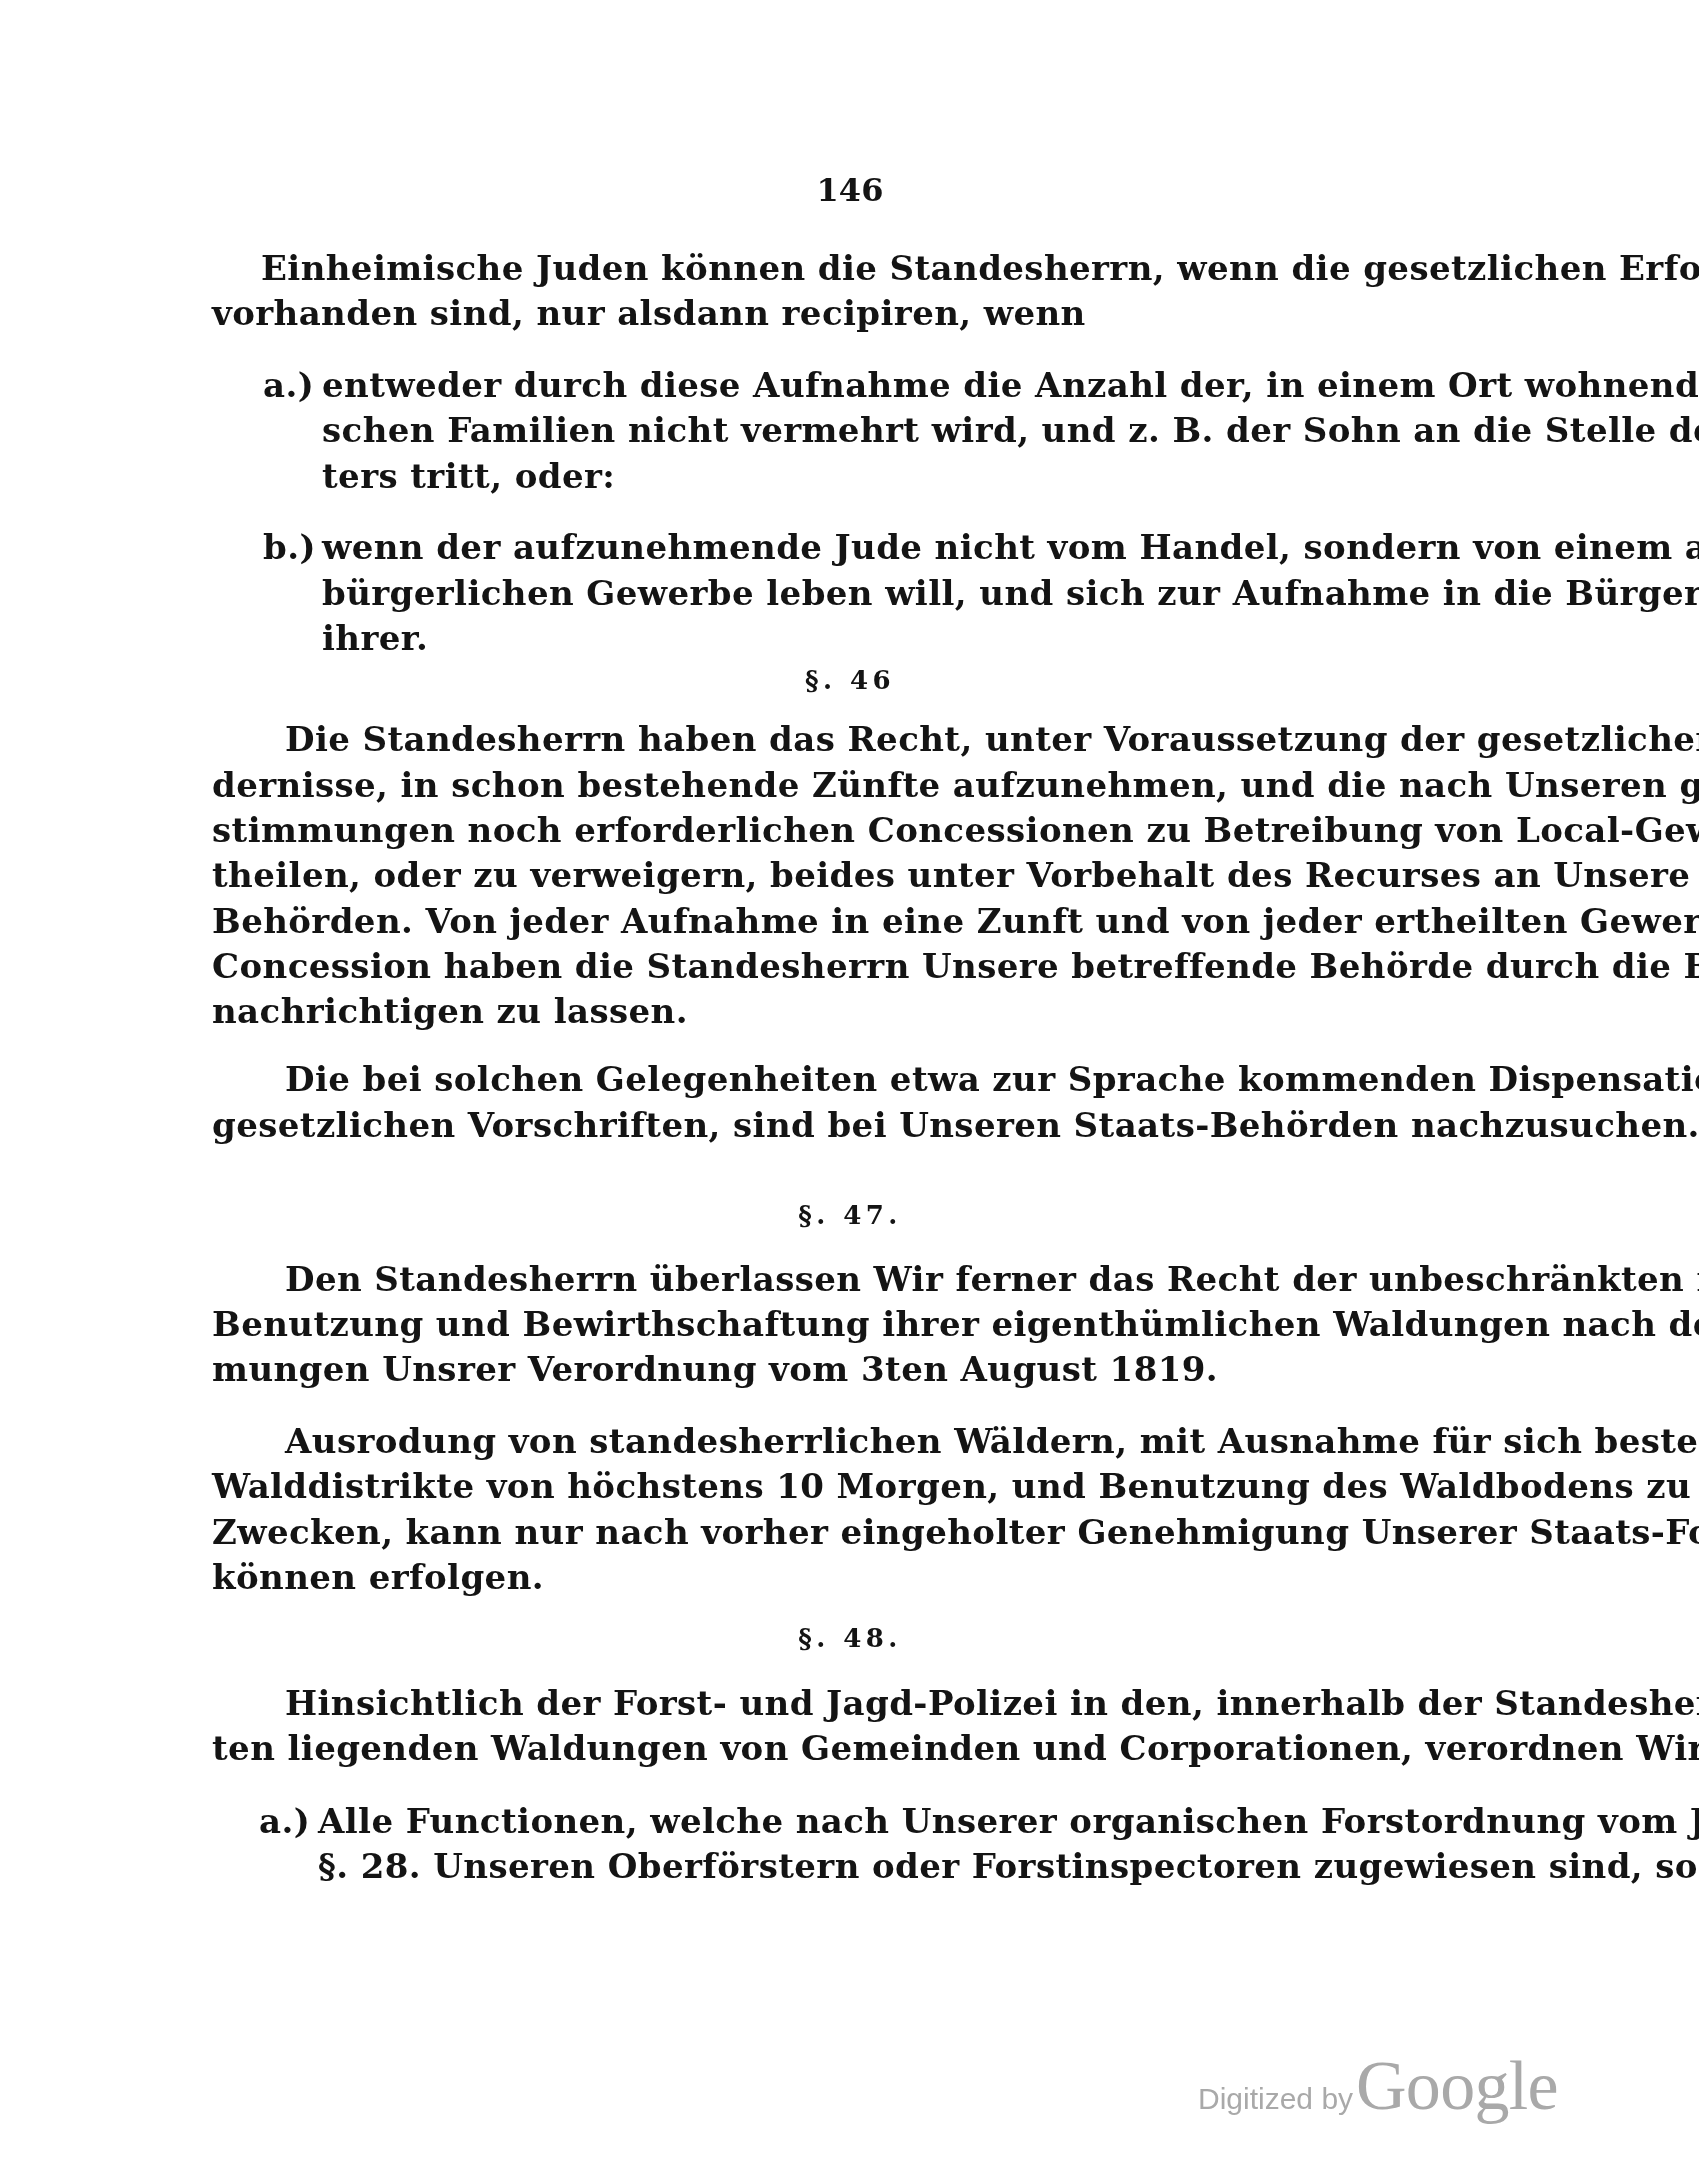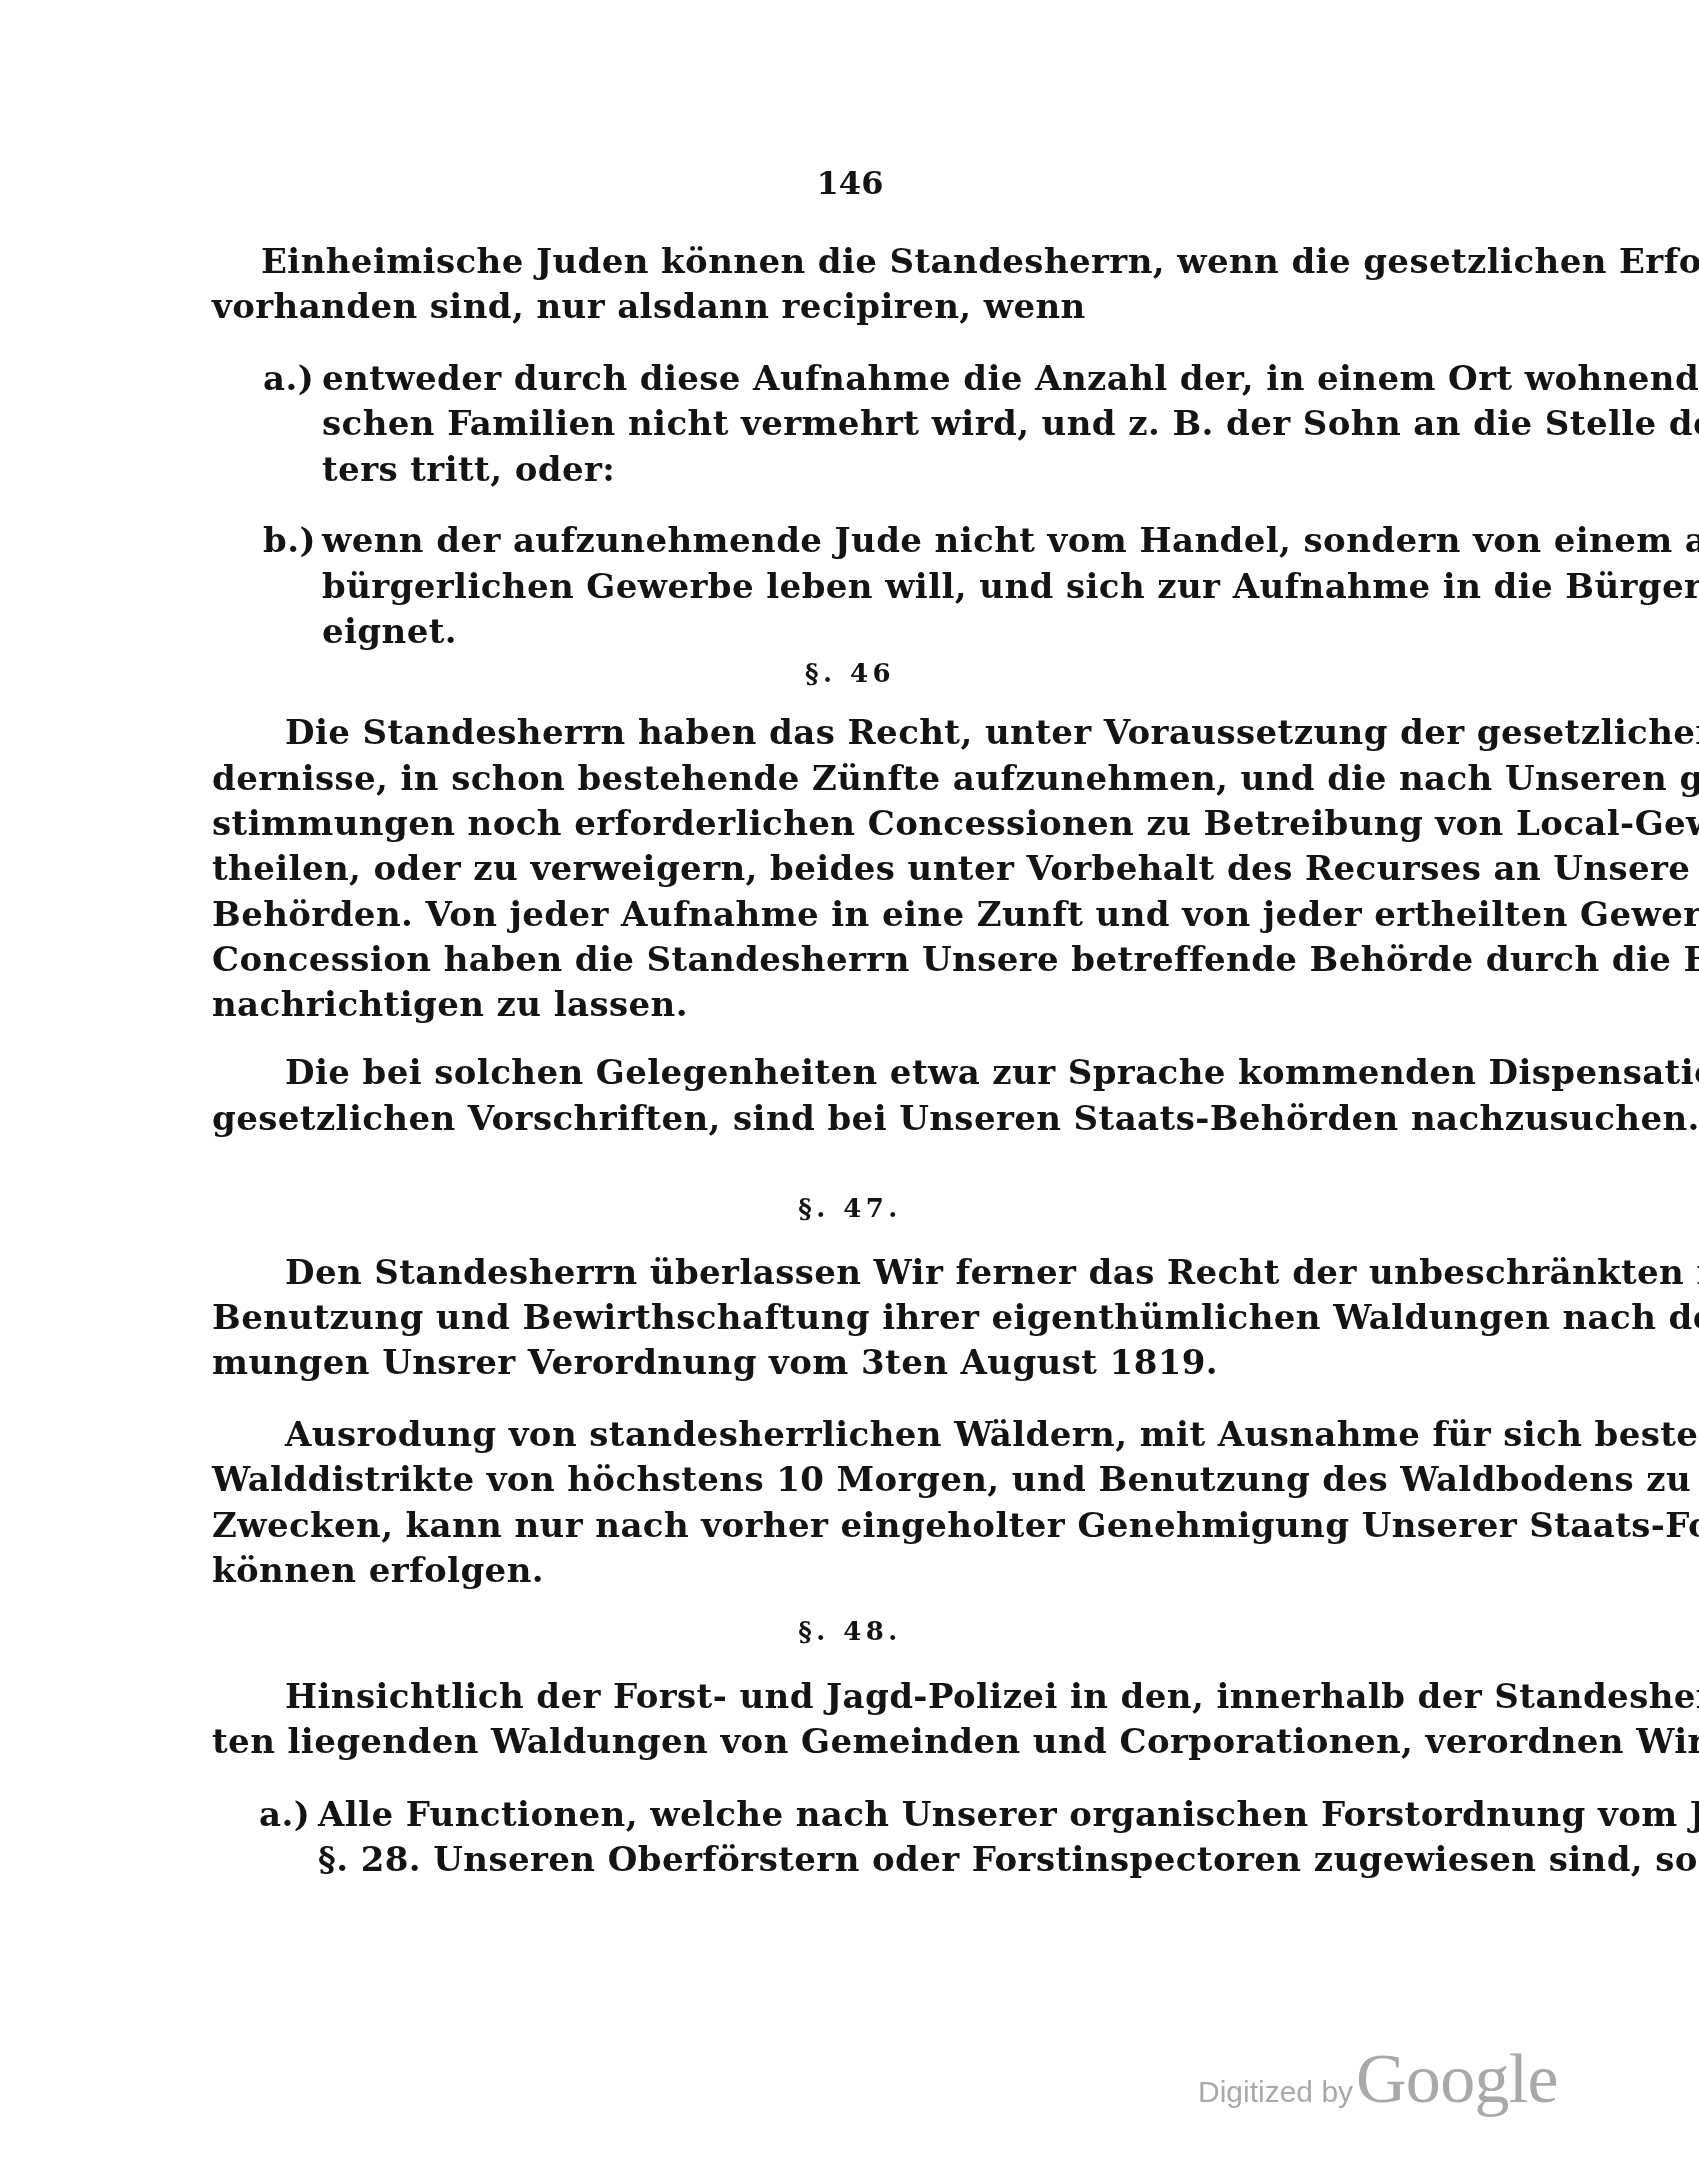--- a/index.html
+++ b/index.html
@@ -4,21 +4,21 @@
   <style>
     html, body { margin: 0; padding: 0; }
     body {
       width: 1700px; height: 2161px;
       background: #ffffff;
       position: relative;
       overflow: hidden;
       font-family: "DejaVu Serif", "Liberation Serif", serif;
       color: #141414;
     }
-    .page { position: absolute; left: 0; top: 0; width: 1700px; height: 1552px; }
+    .page { position: absolute; left: 0; top: 7px; width: 1700px; height: 1552px; }
     .line {
       position: absolute;
       white-space: nowrap;
       font-size: 34px;
       font-weight: bold;
       line-height: 41px;
       letter-spacing: 0.4px;
     }
     .just { text-align: justify; text-align-last: justify; }
     .pagenum {
@@ -45,21 +45,21 @@
   <div id="lines">
       <div class="line just" style="left: 261px; top: 241px; width: 1308px;">Einheimische Juden können die Standesherrn, wenn die gesetzlichen Erfordernisse</div>
       <div class="line" style="left: 212px; top: 286px;">vorhanden sind, nur alsdann recipiren, wenn</div>
       <div class="line" style="left: 263px; top: 358px;">a.)</div>
       <div class="line just" style="left: 322px; top: 358px; width: 1248px;">entweder durch diese Aufnahme die Anzahl der, in einem Ort wohnenden jüdi-</div>
       <div class="line just" style="left: 322px; top: 403px; width: 1248px;">schen Familien nicht vermehrt wird, und z. B. der Sohn an die Stelle des Va-</div>
       <div class="line" style="left: 322px; top: 449px;">ters tritt, oder:</div>
       <div class="line" style="left: 263px; top: 520px;">b.)</div>
       <div class="line just" style="left: 322px; top: 520px; width: 1248px;">wenn der aufzunehmende Jude nicht vom Handel, sondern von einem andern</div>
       <div class="line just" style="left: 322px; top: 566px; width: 1248px;">bürgerlichen Gewerbe leben will, und sich zur Aufnahme in die Bürgerschaft</div>
-      <div class="line" style="left: 322px; top: 611px;">eignet.</div>
+      <div class="line" style="left: 322px; top: 611px;">ihrer.</div>
       <div class="line just" style="left: 285px; top: 712px; width: 1285px;">Die Standesherrn haben das Recht, unter Voraussetzung der gesetzlichen Erfor-</div>
       <div class="line just" style="left: 212px; top: 758px; width: 1358px;">dernisse, in schon bestehende Zünfte aufzunehmen, und die nach Unseren gesetzlichen Be-</div>
       <div class="line just" style="left: 212px; top: 803px; width: 1358px;">stimmungen noch erforderlichen Concessionen zu Betreibung von Local-Gewerben zu er-</div>
       <div class="line just" style="left: 212px; top: 848px; width: 1358px;">theilen, oder zu verweigern, beides unter Vorbehalt des Recurses an Unsere Staats-</div>
       <div class="line just" style="left: 212px; top: 894px; width: 1358px;">Behörden. Von jeder Aufnahme in eine Zunft und von jeder ertheilten Gewerbs-</div>
       <div class="line just" style="left: 212px; top: 939px; width: 1358px;">Concession haben die Standesherrn Unsere betreffende Behörde durch die Beamten be-</div>
       <div class="line" style="left: 212px; top: 984px;">nachrichtigen zu lassen.</div>
       <div class="line just" style="left: 285px; top: 1052px; width: 1285px;">Die bei solchen Gelegenheiten etwa zur Sprache kommenden Dispensationen von</div>
       <div class="line" style="left: 212px; top: 1098px;">gesetzlichen Vorschriften, sind bei Unseren Staats-Behörden nachzusuchen.</div>
       <div class="line just" style="left: 285px; top: 1252px; width: 1285px;">Den Standesherrn überlassen Wir ferner das Recht der unbeschränkten freien</div>

